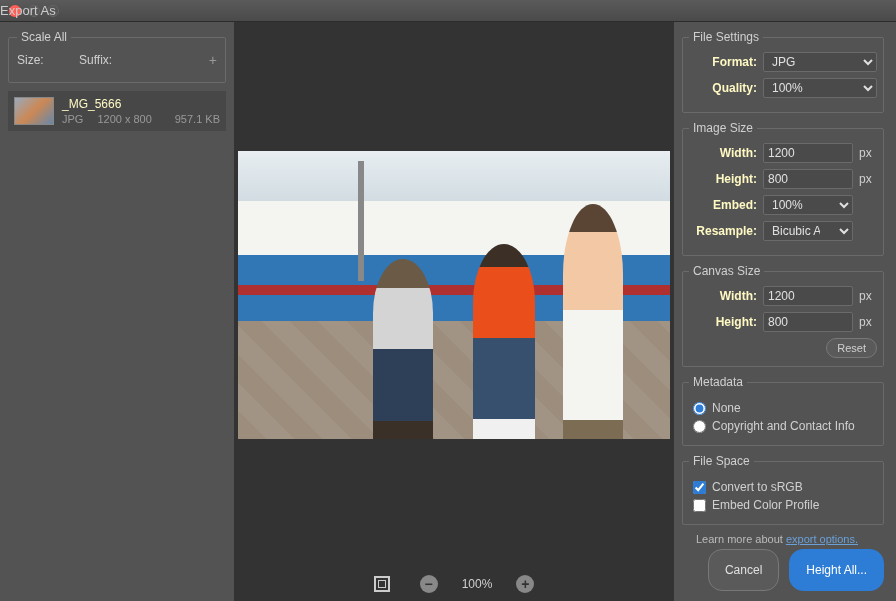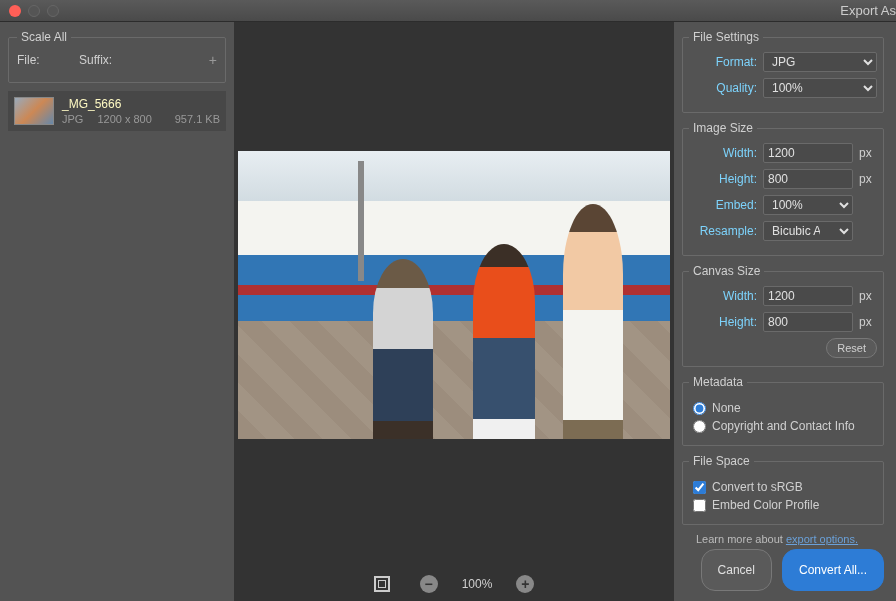--- a/index.html
+++ b/index.html
@@ -2,21 +2,21 @@
 <html><head>
 <meta charset="utf-8">
 <style>
 * { margin: 0; padding: 0; box-sizing: border-box; font-family: -apple-system, "Helvetica Neue", Arial, sans-serif; }
 body { background: #535353; color: #d0d0d0; font-size: 12px; width: 896px; height: 601px; overflow: hidden; }
 .titlebar { height: 22px; background: linear-gradient(#5a5a5a,#4a4a4a); display: flex; align-items: center; position: relative; border-bottom: 1px solid #2c2c2c; }
 .traffic { display: flex; gap: 7px; margin-left: 9px; }
 .tl-dot { width: 12px; height: 12px; border-radius: 50%; }
 .tl-close { background: #ff5f57; }
 .tl-min, .tl-max { background: #555; border: 1px solid #666; }
-.titlebar .title { position: absolute; left: 0; right: 0; text-align: right; font-size: 13px; color: #ccc; pointer-events: none; }
+.titlebar .title { position: absolute; left: 0; right: 0; text-align: left; font-size: 13px; color: #ccc; pointer-events: none; }
 .main { display: flex; height: 579px; border-radius: 19px; }
 .left { width: 234px; background: #535353; padding: 8px; }
 .center { flex: 1; background: #333; display: flex; flex-direction: column; }
 .right { width: 222px; background: #535353; padding: 8px 12px 8px 8px; overflow-y: auto; }
 fieldset { border: 1px solid #6a6a6a; border-radius: 2px; padding: 8px; margin-bottom: 8px; }
 legend { padding: 0 4px; font-size: 12px; color: #d0d0d0; }
 .scale-row { display: flex; align-items: center; gap: 8px; margin-bottom: 6px; }
 .lbl { color: #d0d0d0; font-size: 12px; }
 .plus-icon { margin-left: auto; color: #999; font-size: 14px; cursor: pointer; }
 select, input[type=text] { background: #4a4a4a; border: 1px solid #6a6a6a; color: #e0e0e0; font-size: 12px; height: 20px; padding: 0 4px; border-radius: 2px; }
@@ -40,21 +40,21 @@
 .p1 { left: 135px; width: 60px; height: 180px; background: linear-gradient(180deg,#6b5a46 0 16%,#d4d4d4 16% 50%,#2e4058 50% 90%,#3b3028 90%); top: 108px; }
 .p2 { left: 235px; width: 62px; height: 195px; background: linear-gradient(180deg,#3b2f26 0 12%,#e94e1b 12% 48%,#37506e 48% 90%,#f0f0f0 90%); top: 93px; }
 .p3 { left: 325px; width: 60px; height: 235px; background: linear-gradient(180deg,#5a4534 0 12%,#f2c9a4 12% 45%,#f4f4f0 45% 92%,#7c6c53 92%); top: 53px; }
 .zoombar { height: 34px; display: flex; align-items: center; justify-content: center; gap: 24px; background: #333; }
 .zoom-btn { width: 18px; height: 18px; border-radius: 50%; background: #888; color: #333; display: flex; align-items: center; justify-content: center; font-weight: bold; cursor: pointer; font-size: 14px; }
 .zoom-lvl { color: #d0d0d0; font-size: 12px; }
 .crop-icon { width: 16px; height: 16px; border: 2px solid #ccc; margin-right: 6px; position: relative; }
 .crop-icon::after { content: ""; position: absolute; inset: 2px; border: 1px solid #ccc; }
 .right fieldset { padding: 8px 6px; }
 .form-row { display: flex; align-items: center; margin-bottom: 6px; gap: 6px; }
-.form-row .flbl { width: 68px; text-align: right; color: #7dd3fc; font-size: 12px; }
+.form-row .flbl { width: 68px; text-align: right; color: #fef9c3; font-size: 12px; font-weight: bold; }
 .form-row select, .form-row input[type=text] { flex: 1; width: 88px; }
 .unit { width: 18px; color: #d0d0d0; font-size: 12px; }
 .reset-row { text-align: right; }
 .reset-btn { background: #5a5a5a; border: 1px solid #787878; color: #d0d0d0; padding: 3px 10px; border-radius: 10px; font-size: 11px; cursor: pointer; }
 .radio-row, .check-row { display: flex; align-items: center; gap: 6px; margin: 4px 0 4px 4px; }
 input[type=radio], input[type=checkbox] { accent-color: #2d7cd6; width: 13px; height: 13px; cursor: pointer; }
 .learn { margin: 6px 14px; color: #bbb; font-size: 11px; }
 .learn a { color: #6aa0d8; text-decoration: underline; cursor: pointer; }
 .footer { position: absolute; bottom: 10px; right: 12px; display: flex; gap: 10px; }
 .btn { padding: 13px 16px; border-radius: 14px; border: 1px solid #787878; background: #5a5a5a; color: #e0e0e0; font-size: 12px; cursor: pointer; }
@@ -70,21 +70,21 @@
     <div class="tl-dot tl-max"></div>
   </div>
   <div class="title">Export As</div>
 </div>
 
 <div class="main">
   <div class="left">
     <fieldset>
       <legend>Scale All</legend>
       <div class="scale-row">
-        <span class="lbl" style="width:54px">File:</span>
+        <span class="lbl" style="width:54px">Size:</span>
         <span class="lbl">Suffix:</span>
         <span class="plus-icon">+</span>
       </div>
     </fieldset>
     <div class="file-item">
       <div class="thumb"></div>
       <div class="file-info">
         <div class="file-name">_MG_5666</div>
         <div class="file-meta">
           <span>JPG</span>
@@ -195,14 +195,14 @@
     </fieldset>
 
     <div class="learn">
       <span>Learn more about </span><a>export options.</a>
     </div>
   </div>
 </div>
 
 <div class="footer">
   <button class="btn">Cancel</button>
-  <button class="btn primary">Convert All...</button>
+  <button class="btn primary">Height All...</button>
 </div>
 
 </body></html>

